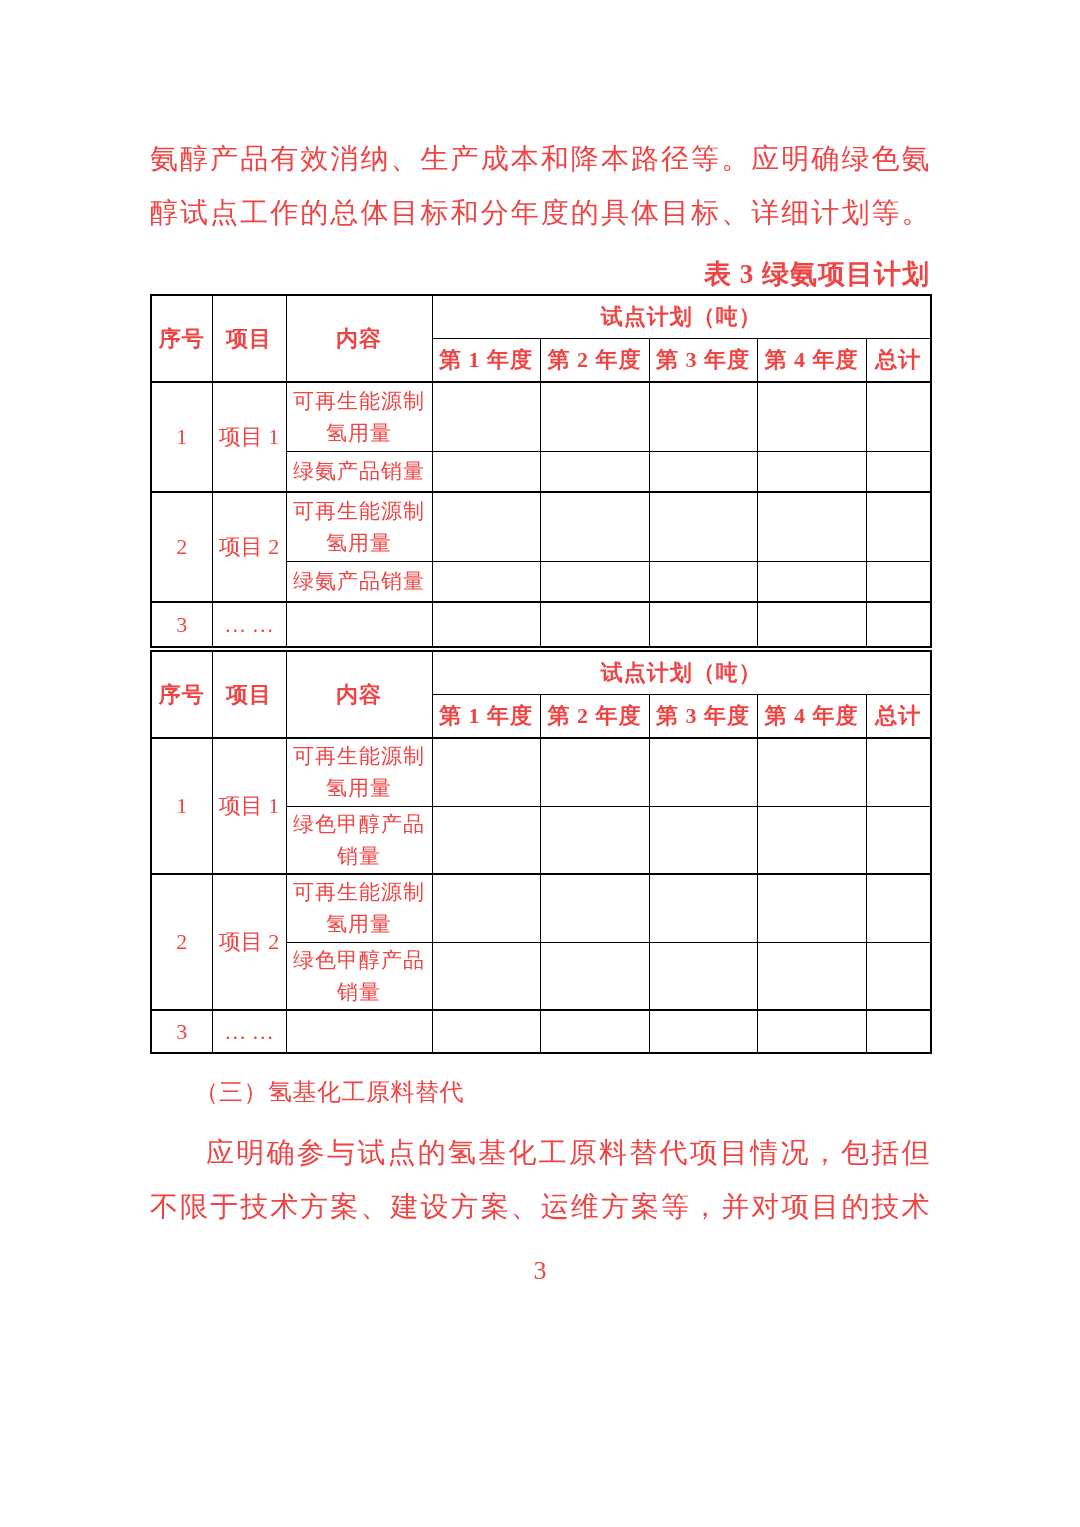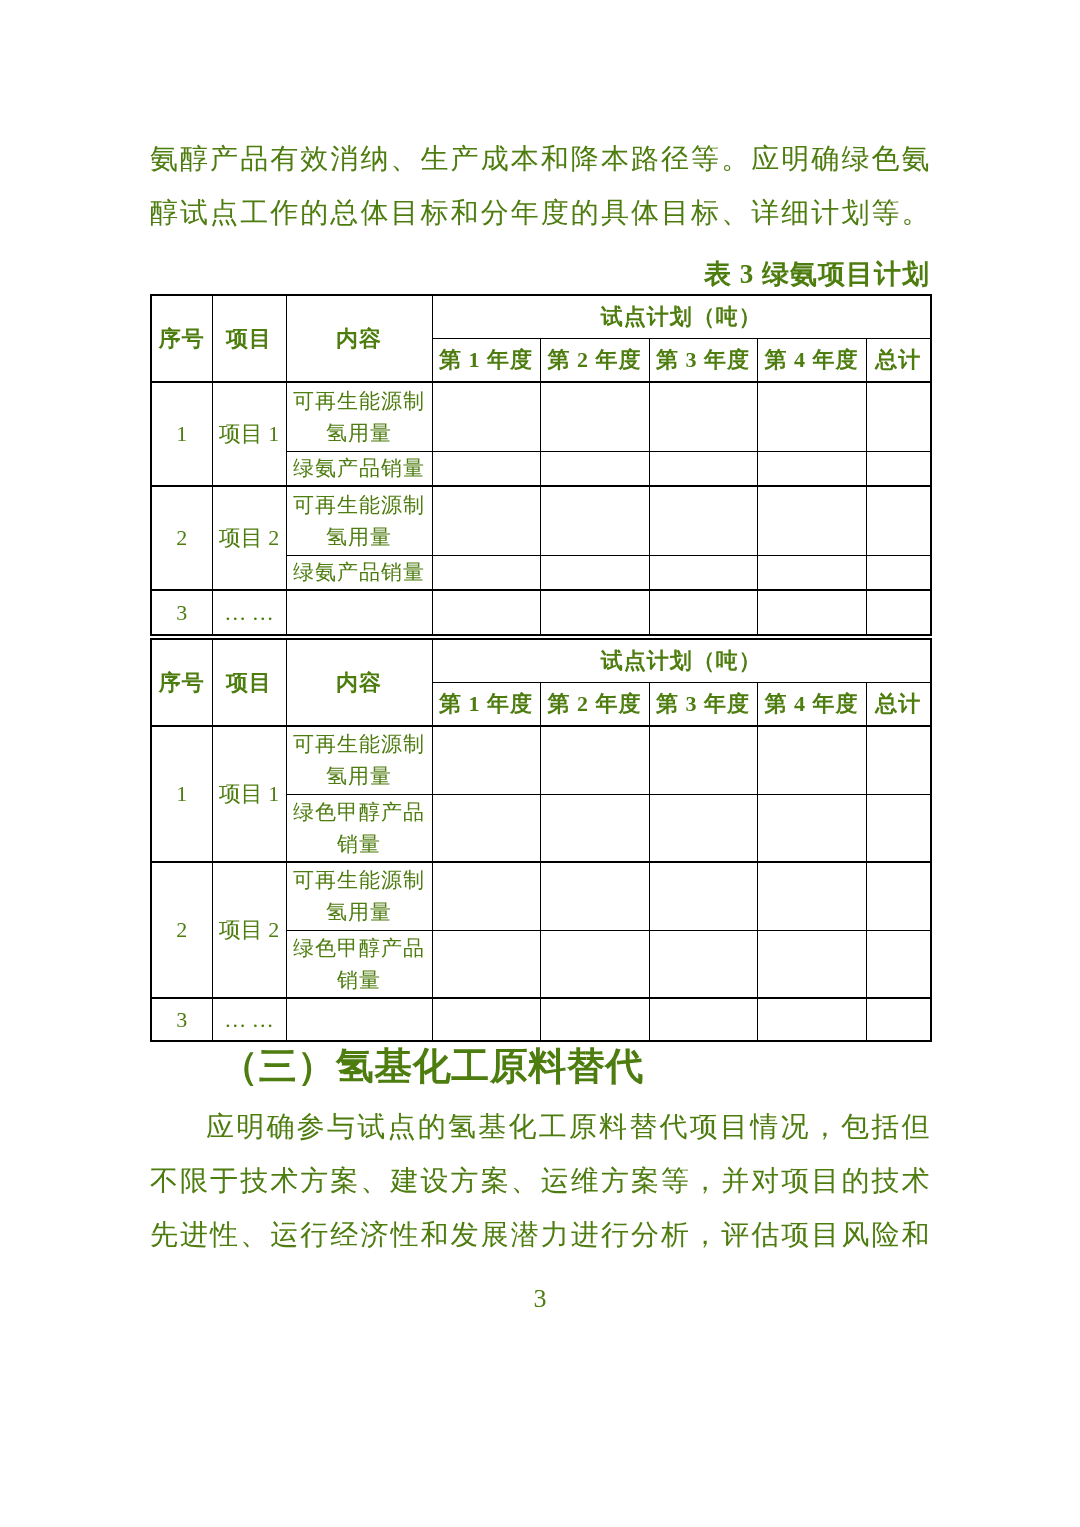--- a/index.html
+++ b/index.html
@@ -1,21 +1,21 @@
 <!DOCTYPE html>
 <html><head>
 <meta charset="utf-8">
 <style>
   html,body{margin:0;padding:0;background:#e8e8e8;}
   .page{
     position:relative;
     width:1080px;height:1527px;
     background:#ffffff;
     font-family:"Liberation Serif","DejaVu Serif",serif;
-    color:#4d7c0f;
+    color:#ef4444;
     overflow:hidden;
   }
   .content{
     position:absolute;left:150px;top:0;width:780px;
   }
   
   .para .tline{
     font-size:28px;
     line-height:54px;
     text-align:justify;
@@ -47,29 +47,29 @@
   table.plan tr.hdr td{font-weight:bold;letter-spacing:1px;}
   table.plan .h1{height:43px;}
   table.plan .h2{height:44px;}
   table.plan td.cell-content{
     font-size:21px;line-height:32px;white-space:pre-line;letter-spacing:1px;
   }
   
   table.plan tr.gsep td{border-top-width:2.5px;}
   
   .t3 .ra{height:69px;}
-  .t3 .rb{height:35px;}
+  .t3 .rb{height:41px;}
   .t3 .r3{height:45px;}
   
   .t4 .ra{height:68px;}
   .t4 .rb{height:68px;}
   .t4 .r3{height:43px;}
   .section-heading{
-    margin-top:4px;
-    font-size:38px;font-weight:bold;
+    margin-top:18px;
+    font-size:24px;font-weight:normal;
     line-height:40px;
     text-indent:1.85em;
     letter-spacing:0.5px;
   }
   .para-bottom{margin-top:14px;}
   .page-number{
     margin-top:22px;
     font-size:26px;line-height:30px;text-align:center;
   }
 </style>
@@ -239,19 +239,18 @@
         <td></td>
       </tr>
     </tbody>
       </table>
 
     <div class="section-heading">（三）氢基化工原料替代</div>
 
     <div class="para para-bottom">
       <div class="tline indent">应明确参与试点的氢基化工原料替代项目情况，包括但</div>
       <div class="tline">不限于技术方案、建设方案、运维方案等，并对项目的技术</div>
-      <div class="tline">先进性、运行经济性和发展潜力进行分析，评估项目风险和</div>
     </div>
 
     <div class="page-number">3</div>
 
   </div>
 </div>
 
 </body></html>

